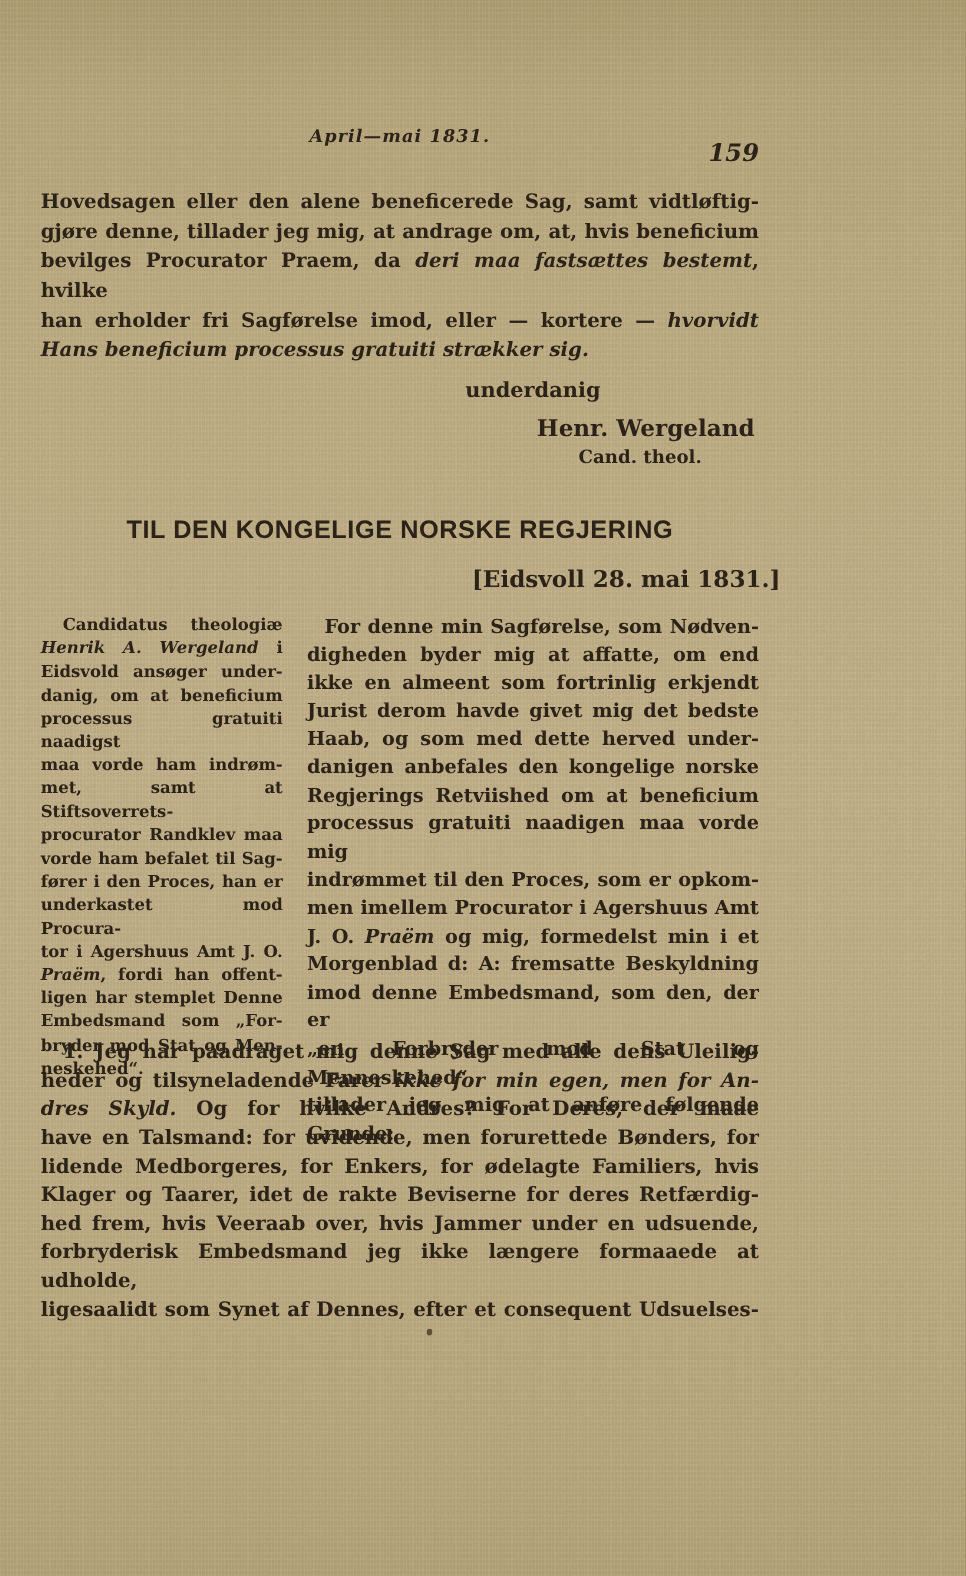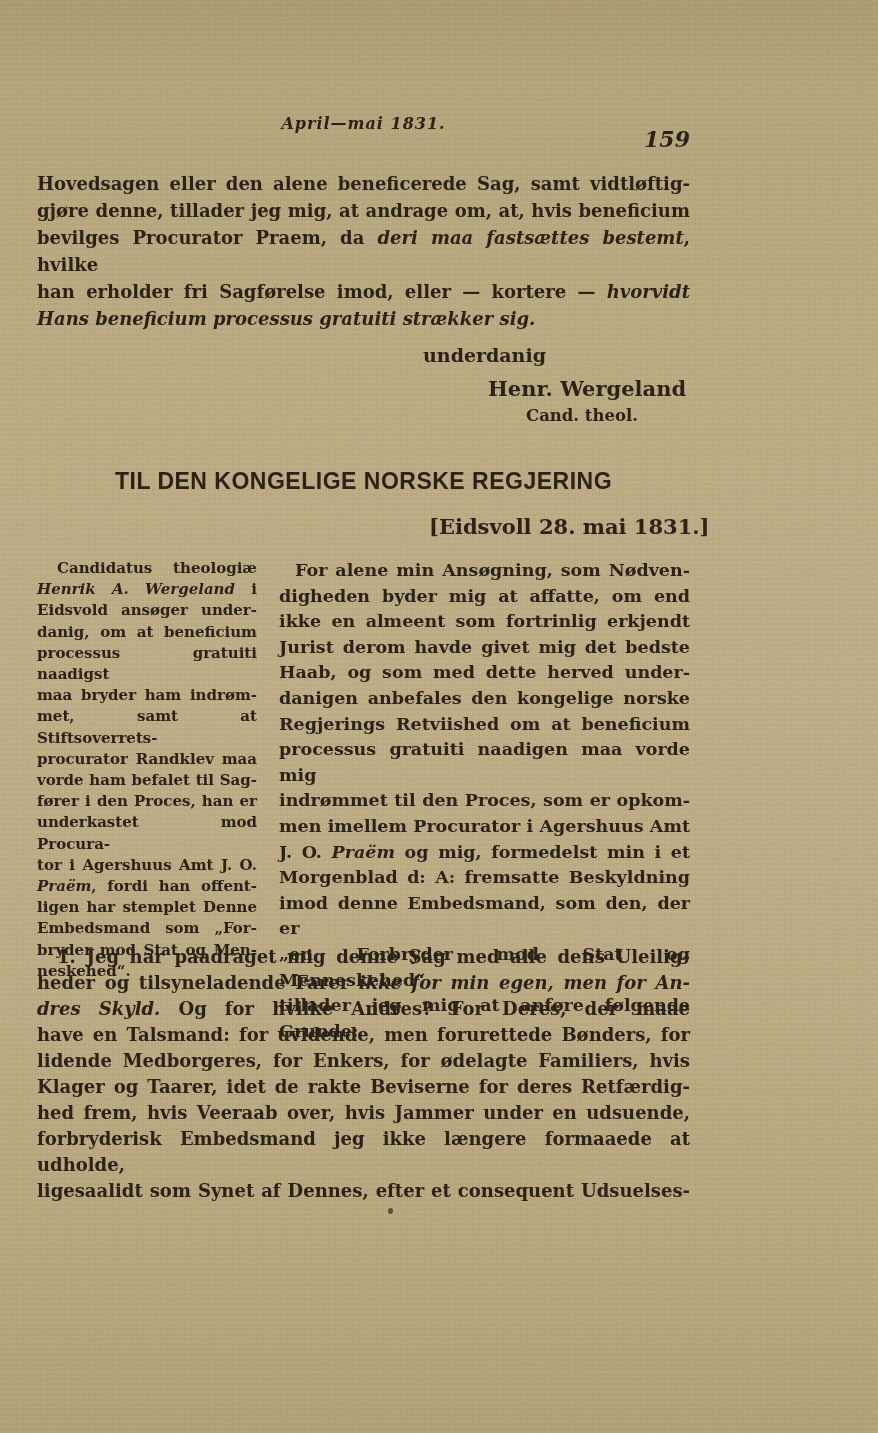--- a/index.html
+++ b/index.html
@@ -108,35 +108,35 @@
   <h1 class="abs heading">TIL DEN KONGELIGE NORSKE REGJERING</h1>
   <div class="abs dateline">[Eidsvoll 28. mai 1831.]</div>
 
   <div class="abs columns">
     <aside class="sidenote">
         <div class="line"><span>Candidatus theologiæ</span></div>
         <div class="line"><em>Henrik A. Wergeland</em><span> i</span></div>
         <div class="line"><span>Eidsvold ansøger under-</span></div>
         <div class="line"><span>danig, om at beneficium</span></div>
         <div class="line"><span>processus gratuiti naadigst</span></div>
-        <div class="line"><span>maa bryder ham indrøm-</span></div>
+        <div class="line"><span>maa vorde ham indrøm-</span></div>
         <div class="line"><span>met, samt at Stiftsoverrets-</span></div>
         <div class="line"><span>procurator Randklev maa</span></div>
         <div class="line"><span>vorde ham befalet til Sag-</span></div>
         <div class="line"><span>fører i den Proces, han er</span></div>
         <div class="line"><span>underkastet mod Procura-</span></div>
         <div class="line"><span>tor i Agershuus Amt J. O.</span></div>
         <div class="line"><em>Praëm</em><span>, fordi han offent-</span></div>
         <div class="line"><span>ligen har stemplet Denne</span></div>
         <div class="line"><span>Embedsmand som „For-</span></div>
         <div class="line"><span>bryder mod Stat og Men-</span></div>
         <div class="line last"><span>neskehed“.</span></div>
       </aside>
     <div class="maincol">
-        <div class="line"><span>For alene min Ansøgning, som Nødven-</span></div>
+        <div class="line"><span>For denne min Sagførelse, som Nødven-</span></div>
         <div class="line"><span>digheden byder mig at affatte, om end</span></div>
         <div class="line"><span>ikke en almeent som fortrinlig erkjendt</span></div>
         <div class="line"><span>Jurist derom havde givet mig det bedste</span></div>
         <div class="line"><span>Haab, og som med dette herved under-</span></div>
         <div class="line"><span>danigen anbefales den kongelige norske</span></div>
         <div class="line"><span>Regjerings Retviished om at beneficium</span></div>
         <div class="line"><span>processus gratuiti naadigen maa vorde mig</span></div>
         <div class="line"><span>indrømmet til den Proces, som er opkom-</span></div>
         <div class="line"><span>men imellem Procurator i Agershuus Amt</span></div>
         <div class="line"><span>J. O. </span><em>Praëm</em><span> og mig, formedelst min i et</span></div>

